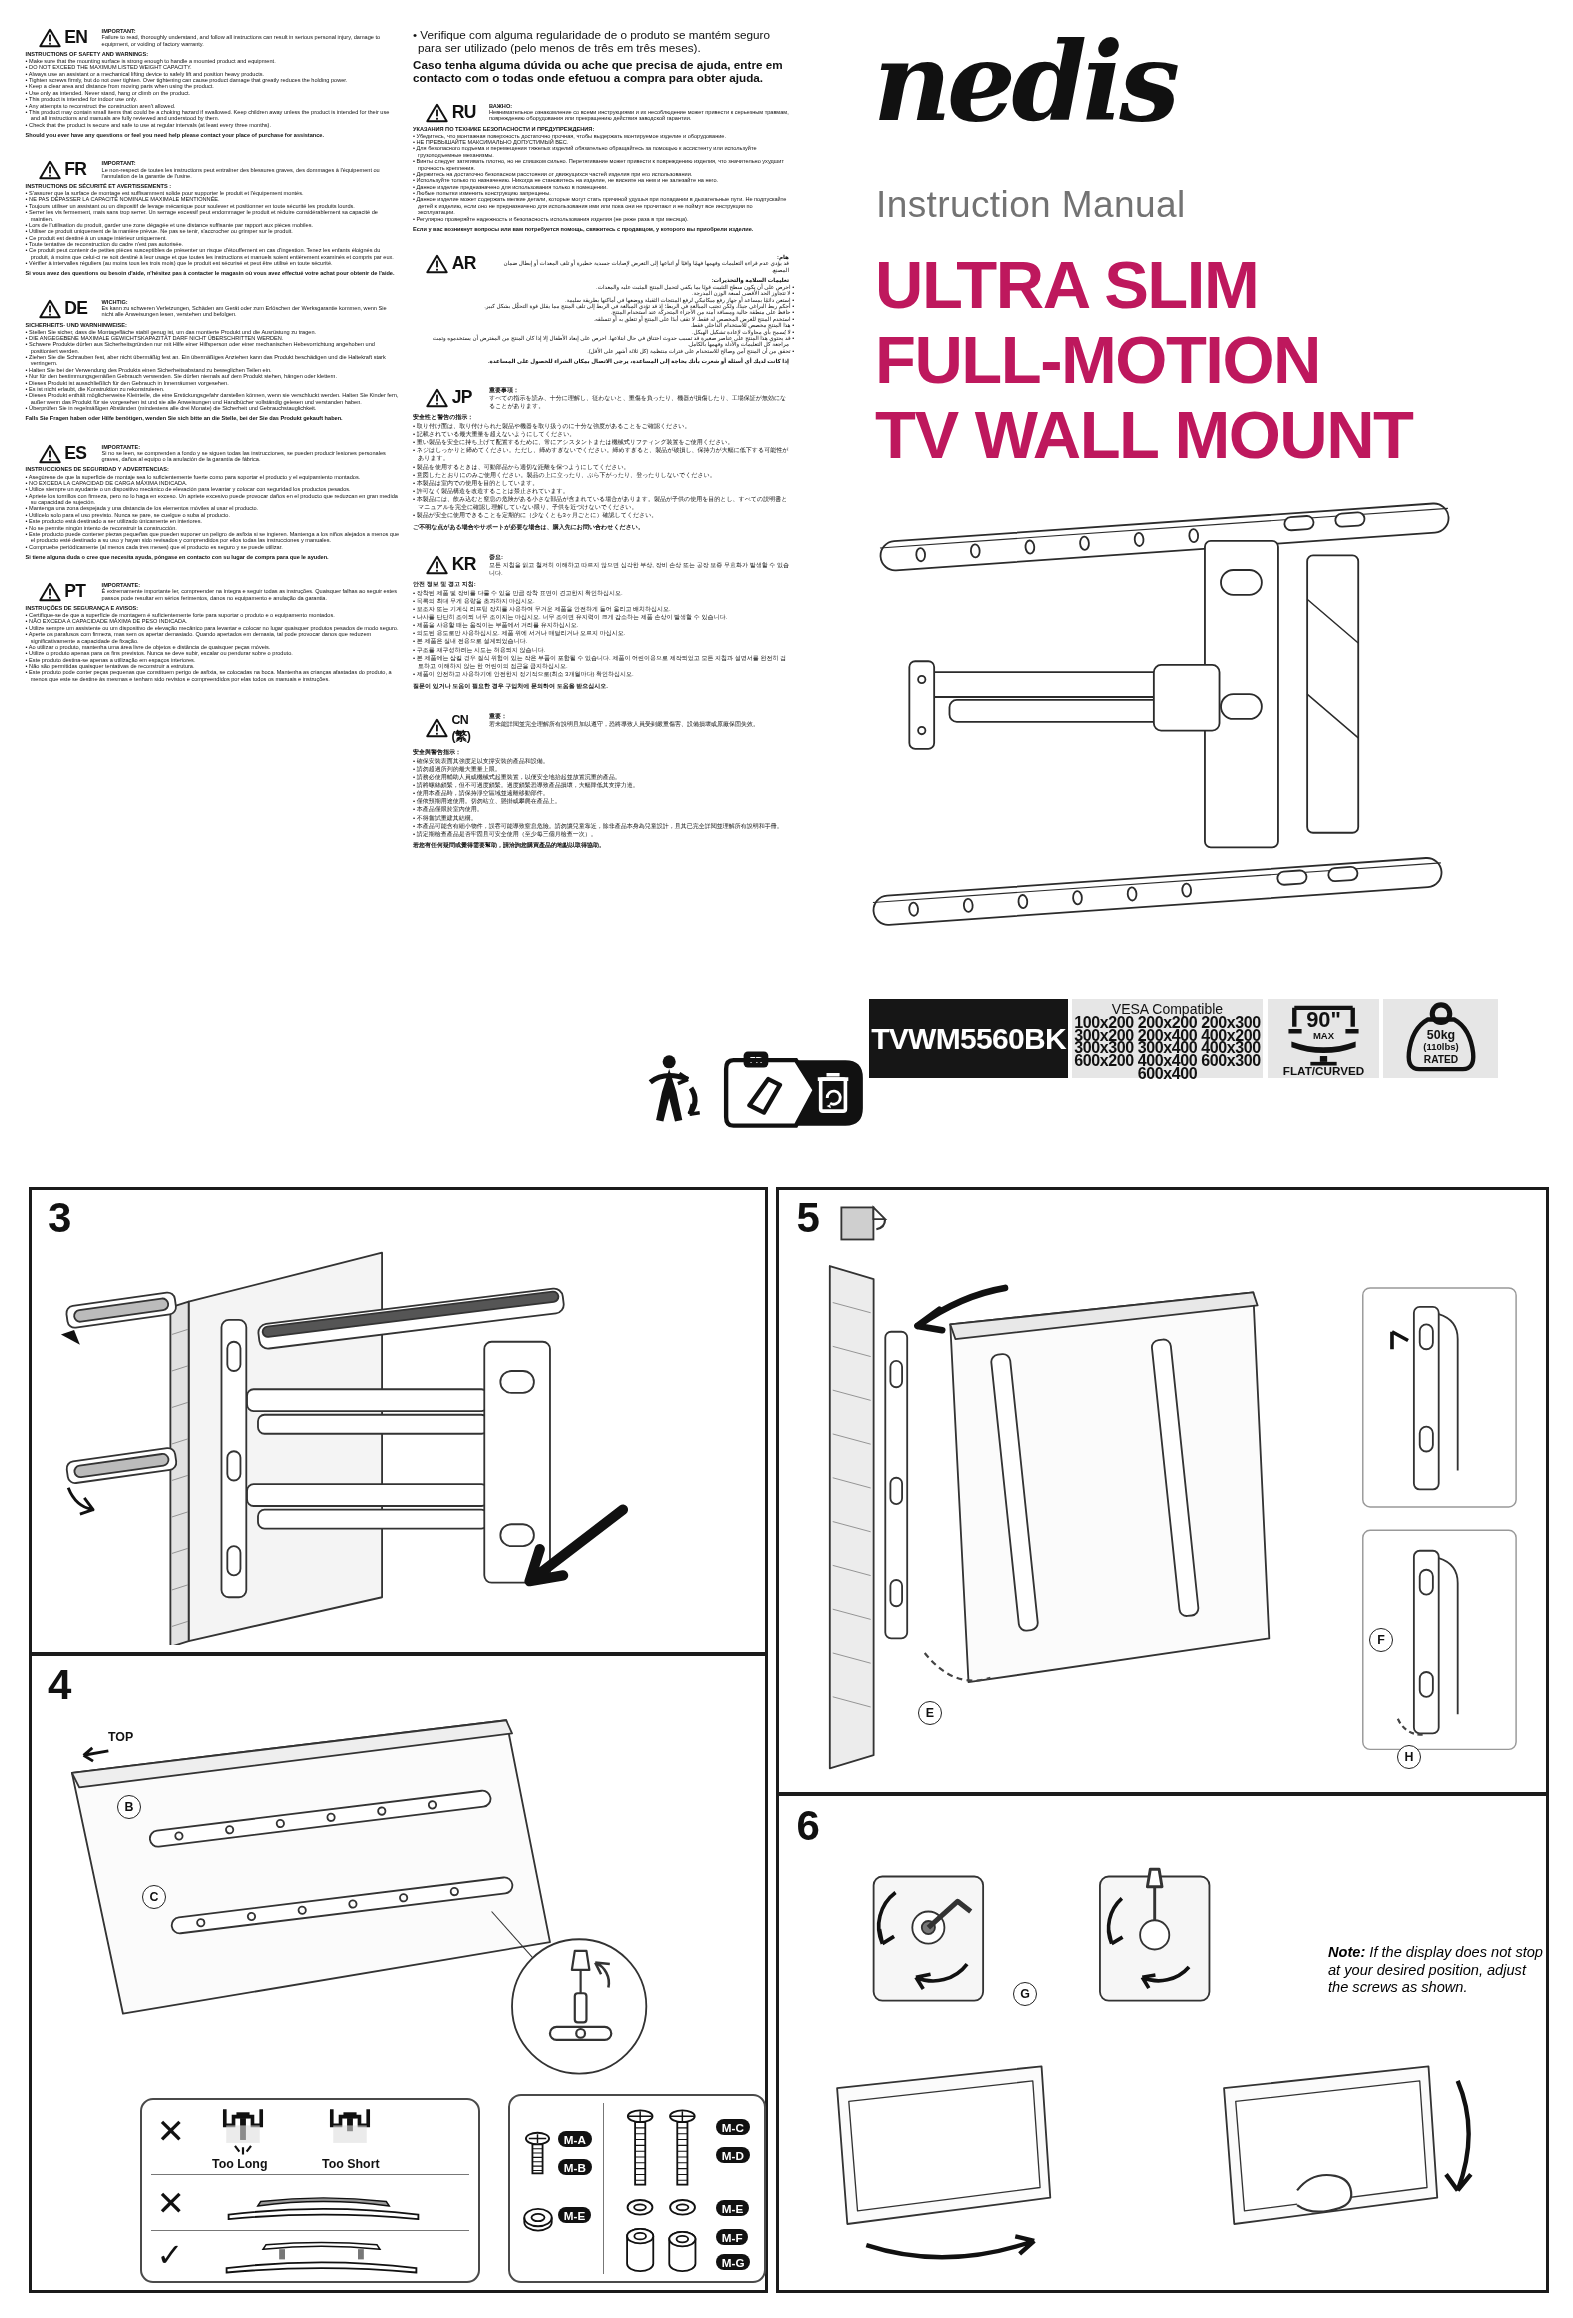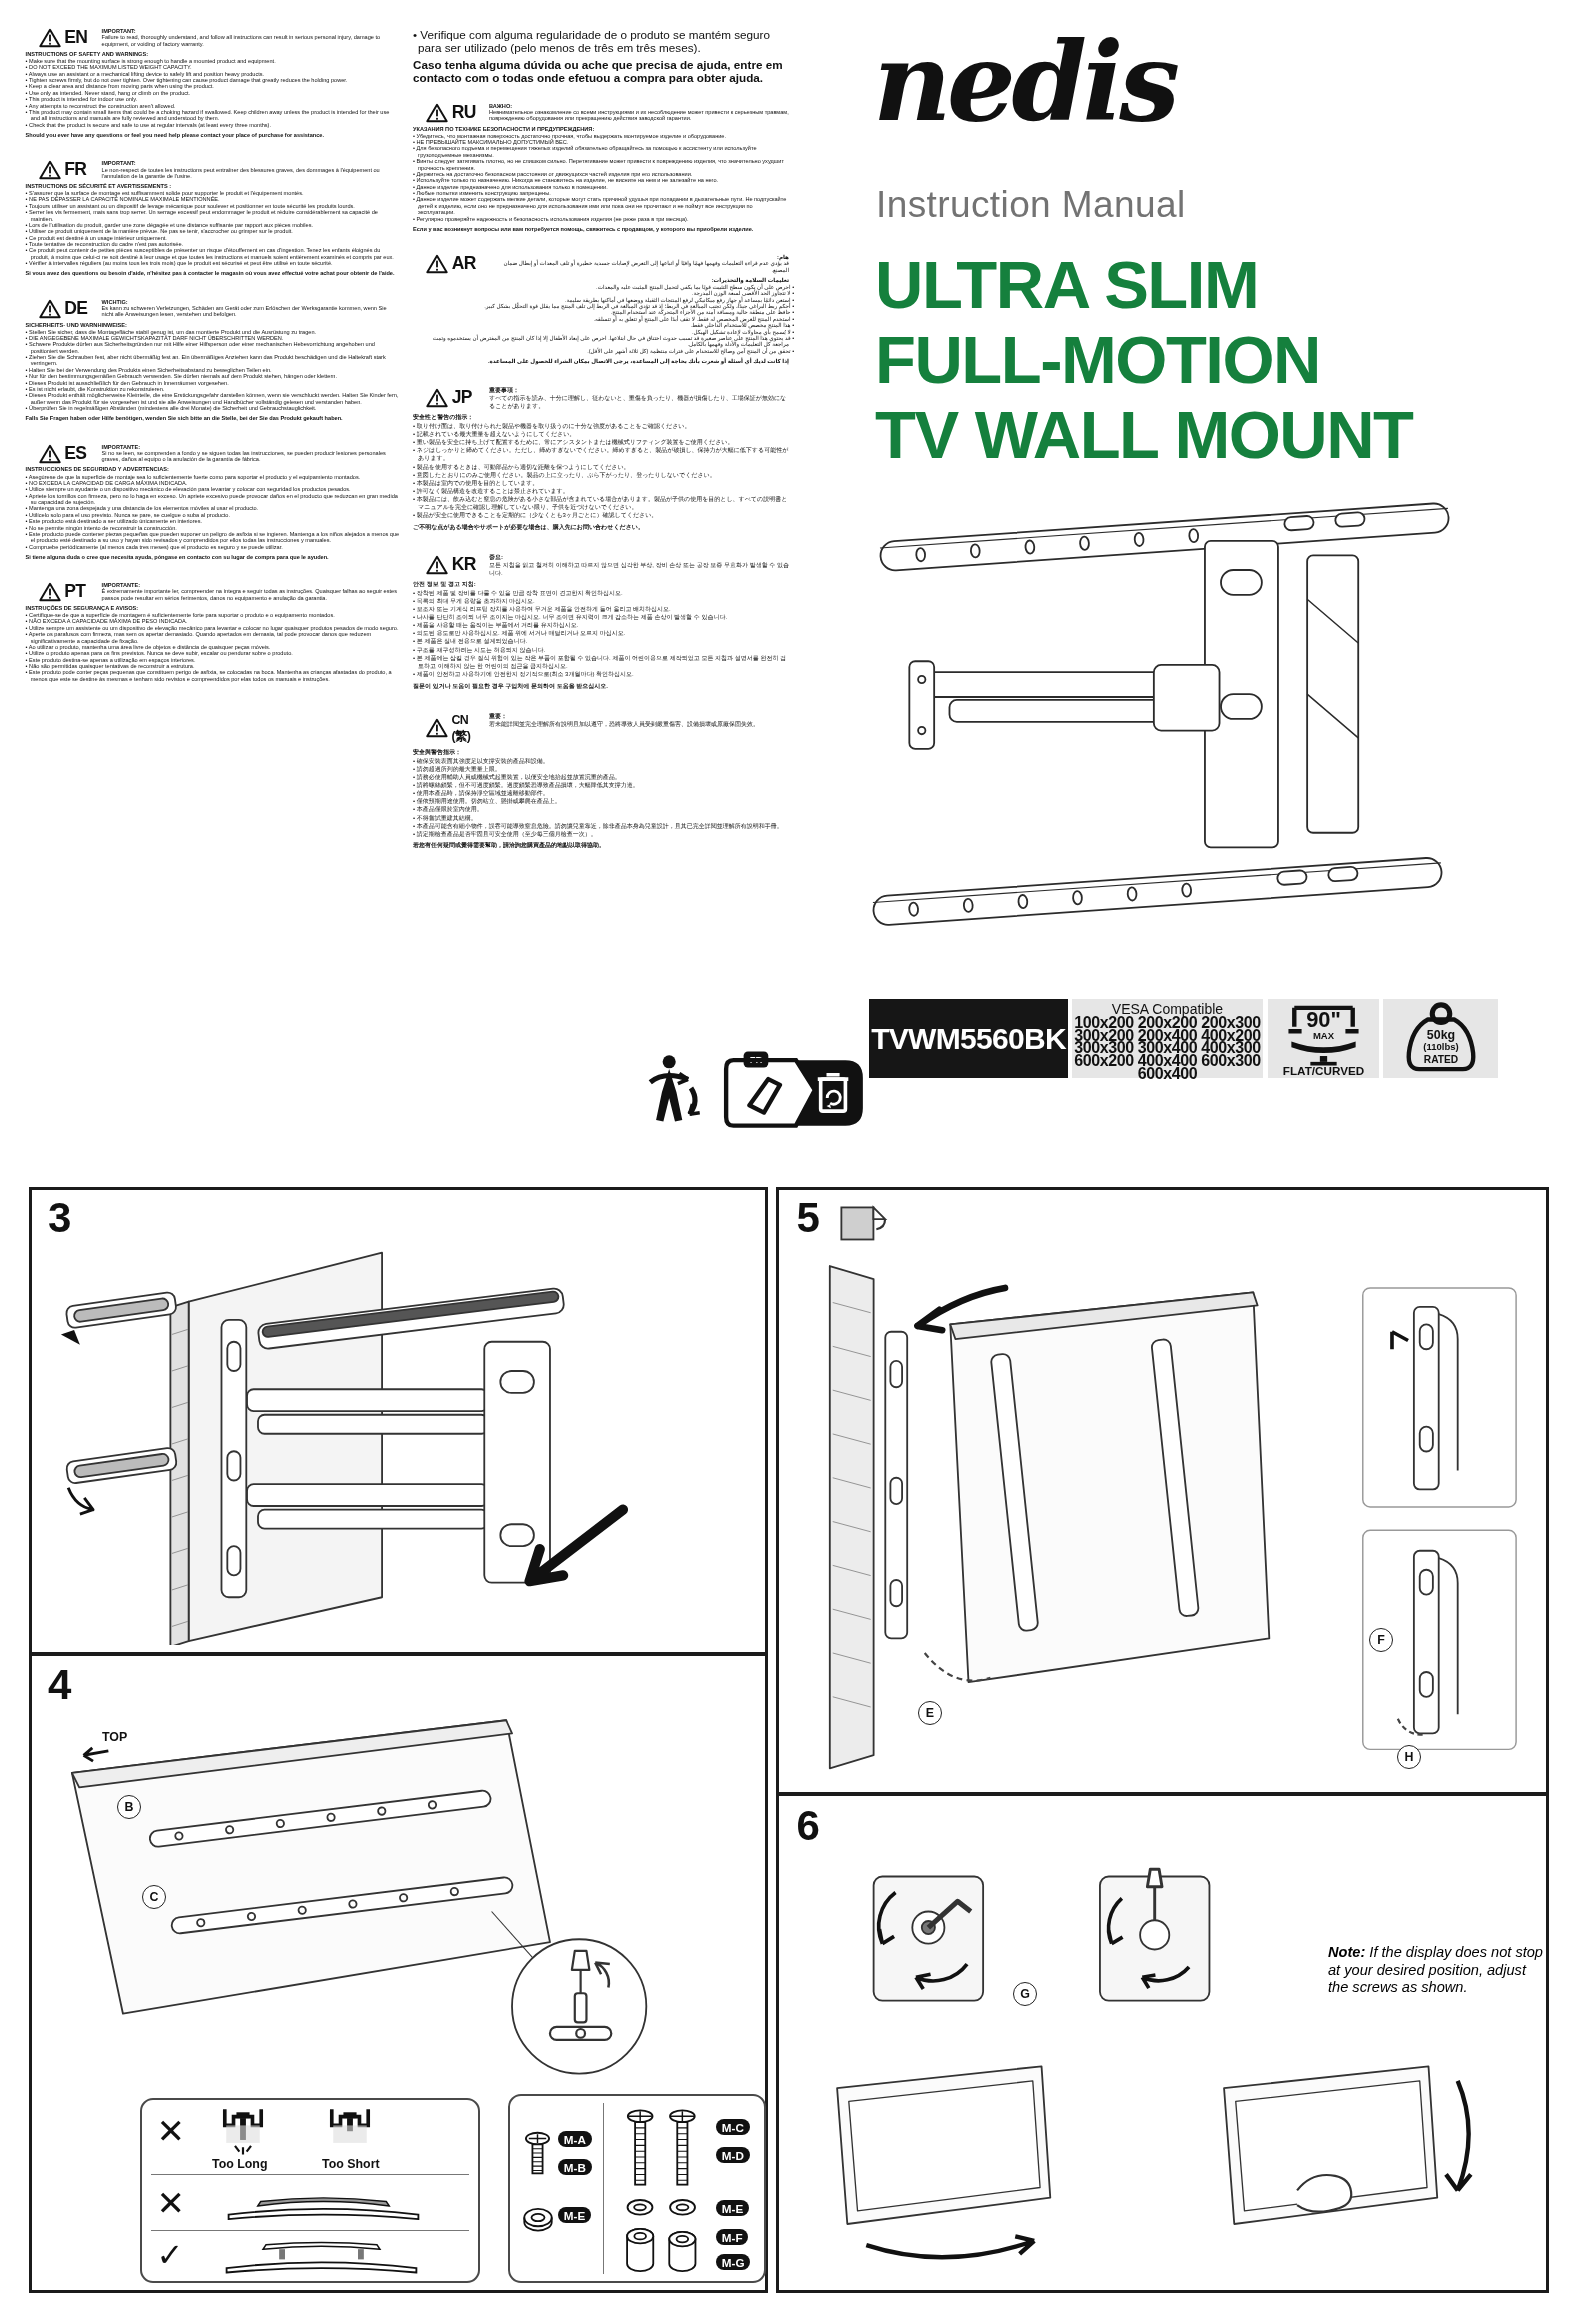--- a/index.html
+++ b/index.html
@@ -23,21 +23,21 @@
   .warn-list li:before{content:"• ";}
   .lang-closing{font-weight:bold;margin-top:3.7px;}
   .rtl{direction:rtl;text-align:right;}
   .rtl .lang-head{direction:ltr;text-align:left;}
   .rtl .lang-important{direction:rtl;text-align:right;}
   .cjk{font-size:6px;line-height:1.35;}
   
   #brand{left:873px;top:28px;font-family:"DejaVu Serif","Liberation Serif",serif;
          font-style:italic;font-weight:bold;font-size:108px;letter-spacing:-4.4px;line-height:1;}
   #subtitle{left:876px;top:184px;font-size:37px;font-weight:400;letter-spacing:0.4px;color:#737373;}
-  #main-title{left:875px;top:247px;font-size:67px;font-weight:bold;letter-spacing:-1.5px;line-height:75px;color:#15803d;}
+  #main-title{left:875px;top:247px;font-size:67px;font-weight:bold;letter-spacing:-1.5px;line-height:75px;color:#be185d;}
   
   .badge{position:absolute;top:999px;height:79px;box-sizing:border-box;}
   #model-badge{left:869px;width:199px;background:#161616;color:#fff;display:flex;align-items:center;justify-content:center;
                font-size:30px;font-weight:bold;letter-spacing:-0.7px;}
   #vesa-badge{left:1072px;width:191px;background:#e6e6e6;text-align:center;padding-top:2.2px;}
   #vesa-title{font-size:14px;font-weight:400;}
   .vesa-line{font-size:16px;font-weight:bold;line-height:12.6px;letter-spacing:-0.4px;}
   #size-badge{left:1268px;width:111px;background:#e6e6e6;text-align:center;}
   #weight-badge{left:1383px;width:115px;background:#e6e6e6;display:flex;align-items:center;justify-content:center;}
   
@@ -532,21 +532,21 @@
         <circle cx="742" cy="507" r="6"></circle>
         <rect x="734" y="452" width="16" height="40" rx="4"></rect>
         <path d="M742 452 L742 420 M730 420 h24 l-4 -26 h-16 z"></path>
         <path d="M762 410 a30 30 0 0 1 18 34 m-18 -34 l20 2 m-20 -2 l8 16" fill="none" stroke-width="3.5"></path>
       </g>
     </g>
   </svg>
 
   <div class="ptbadge" style="left:85px;top:605px;">B</div>
   <div class="ptbadge" style="left:110px;top:695px;">C</div>
-  <div class="abs small-label" style="left:70px;top:540px;">TOP</div>
+  <div class="abs small-label" style="left:76px;top:540px;">TOP</div>
 
   <div class="subpanel" style="left:108px;top:908px;width:336px;height:181px;">
     <div style="position:absolute;left:0;top:0;width:100%;height:61px;display:flex;align-items:center;">
       <span class="xmark" style="margin-left:14.6px;">✕</span>
       <svg width="66" height="51" viewBox="0 0 90 70" style="margin-left:25px;">
         <path d="M20 6 v22 h12 v-12 h26 v12 h12 V6" fill="none" stroke="#111" stroke-width="5"></path>
         <rect x="36" y="10" width="18" height="8" fill="#111"></rect>
         <rect x="41" y="18" width="8" height="30" fill="#111"></rect>
         <path d="M34 56 l6 8 M45 58 v10 M56 56 l-6 8" stroke="#111" stroke-width="3"></path>
         <rect x="22" y="28" width="46" height="24" fill="#ddd" opacity="0.6"></rect>

